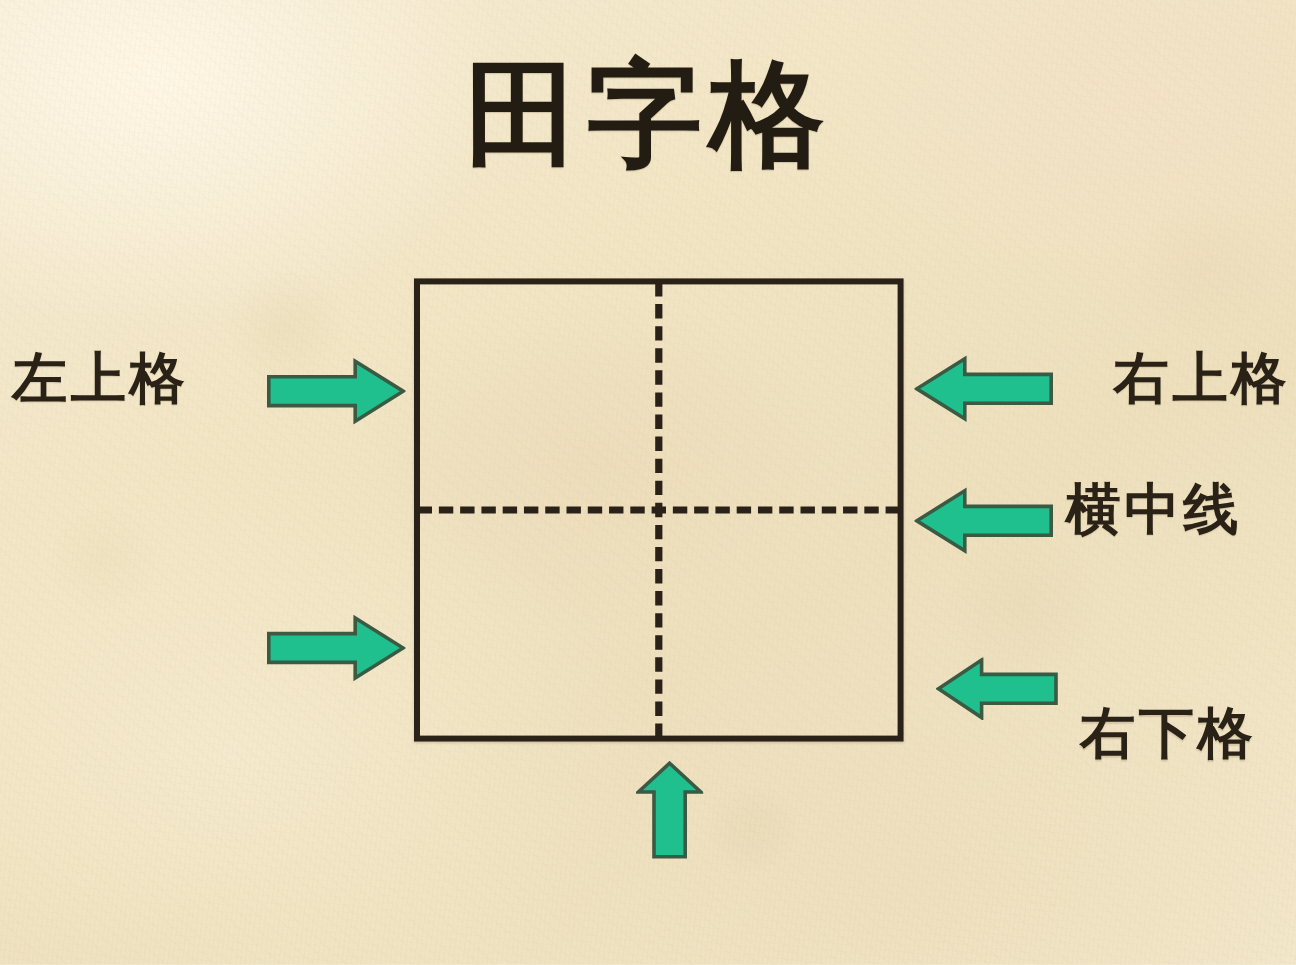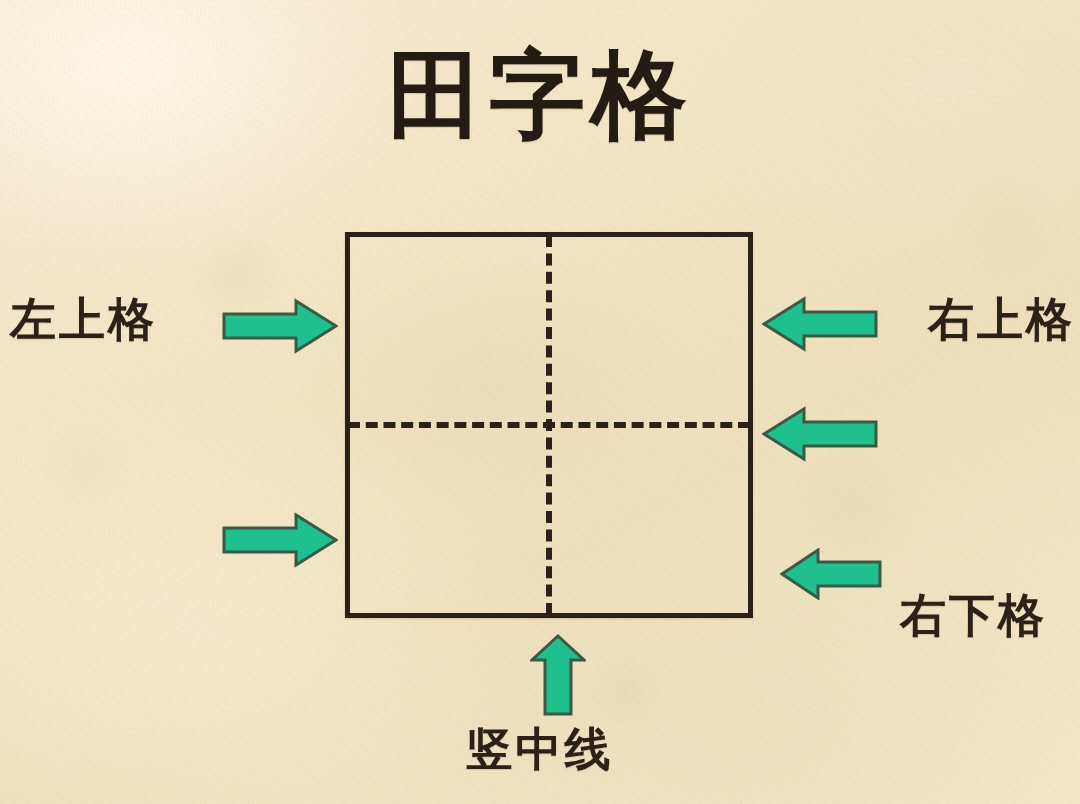--- a/index.html
+++ b/index.html
@@ -105,21 +105,21 @@
   
   .arrow {
     position: absolute;
     display: block;
   }
   .arrow svg { display: block; }
 
   
   .label {
     position: absolute;
-    font-family: Liberation Sans, sans-serif;
+    font-family: Liberation Mono, monospace;
     font-size: 46px;
     font-weight: 700;
     color: #2b2217;
     letter-spacing: 3px;
     white-space: nowrap;
     line-height: 1;
     text-shadow: 0 1px 1px rgba(120,100,64,0.22);
   }
   .label.right-side { text-align: left; }
   .label.left-side  { text-align: left; }
@@ -171,28 +171,28 @@
       <polygon points="114,16 42,16 42,3 2,28 42,53 42,40 114,40" fill="#1fbf8e" stroke="#3a5a44" stroke-width="3" stroke-linejoin="miter"></polygon>
     </svg>
   </span>
   <div class="label right-side" id="label-top-right">右上格</div>
 
   <span class="arrow" id="arrow-mid-right">
     <svg width="116" height="56" viewBox="0 0 116 56">
       <polygon points="114,16 42,16 42,3 2,28 42,53 42,40 114,40" fill="#1fbf8e" stroke="#3a5a44" stroke-width="3" stroke-linejoin="miter"></polygon>
     </svg>
   </span>
+  <div class="label right-side" id="label-mid-right">横中线</div>
 
   <span class="arrow" id="arrow-bottom-right">
     <svg width="102" height="52" viewBox="0 0 102 52">
       <polygon points="100,14 38,14 38,2 2,26 38,50 38,38 100,38" fill="#1fbf8e" stroke="#3a5a44" stroke-width="3" stroke-linejoin="miter"></polygon>
     </svg>
   </span>
   <div class="label right-side" id="label-bottom-right">右下格</div>
 
   <span class="arrow" id="arrow-bottom">
     <svg width="56" height="82" viewBox="0 0 56 82">
       <polygon points="28,2 54,26 41,26 41,80 15,80 15,26 2,26" fill="#1fbf8e" stroke="#3a5a44" stroke-width="3" stroke-linejoin="miter"></polygon>
     </svg>
   </span>
-  <div class="label" id="label-bottom">竖中线</div>
 
 </div>
 
 </body></html>

